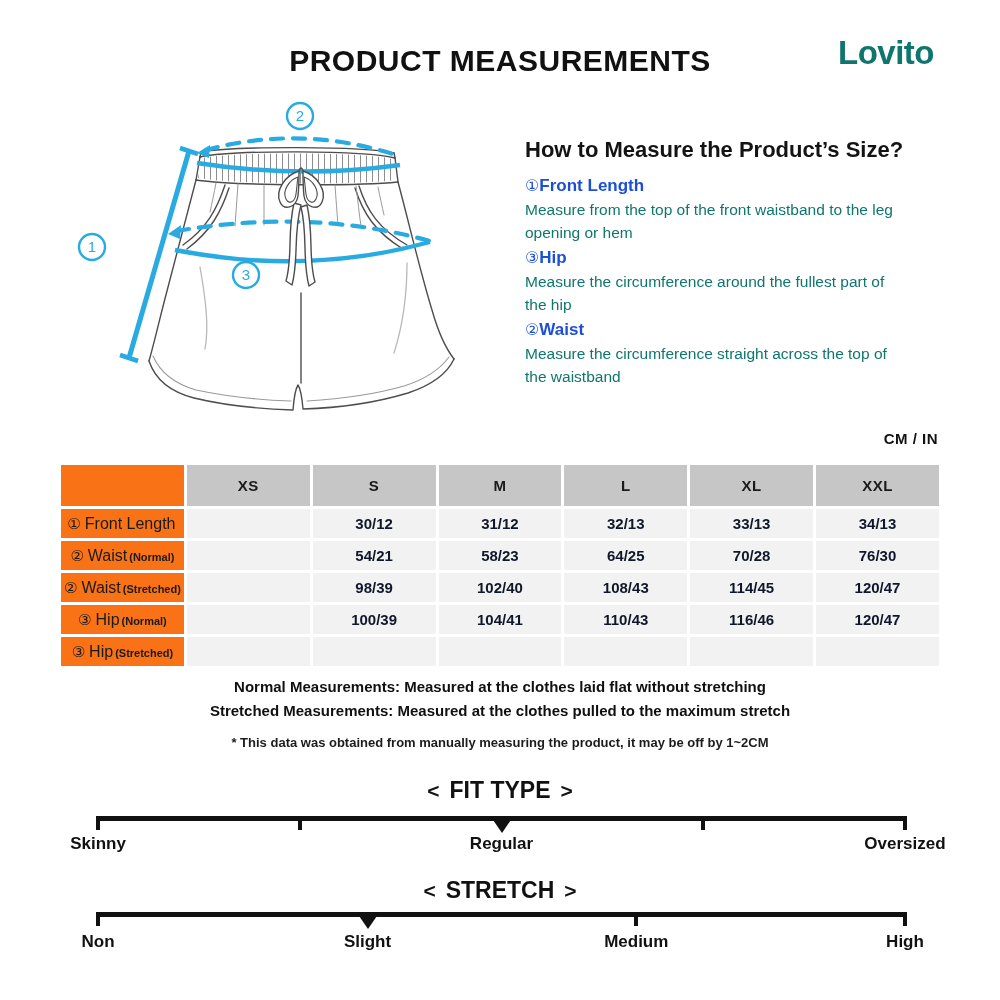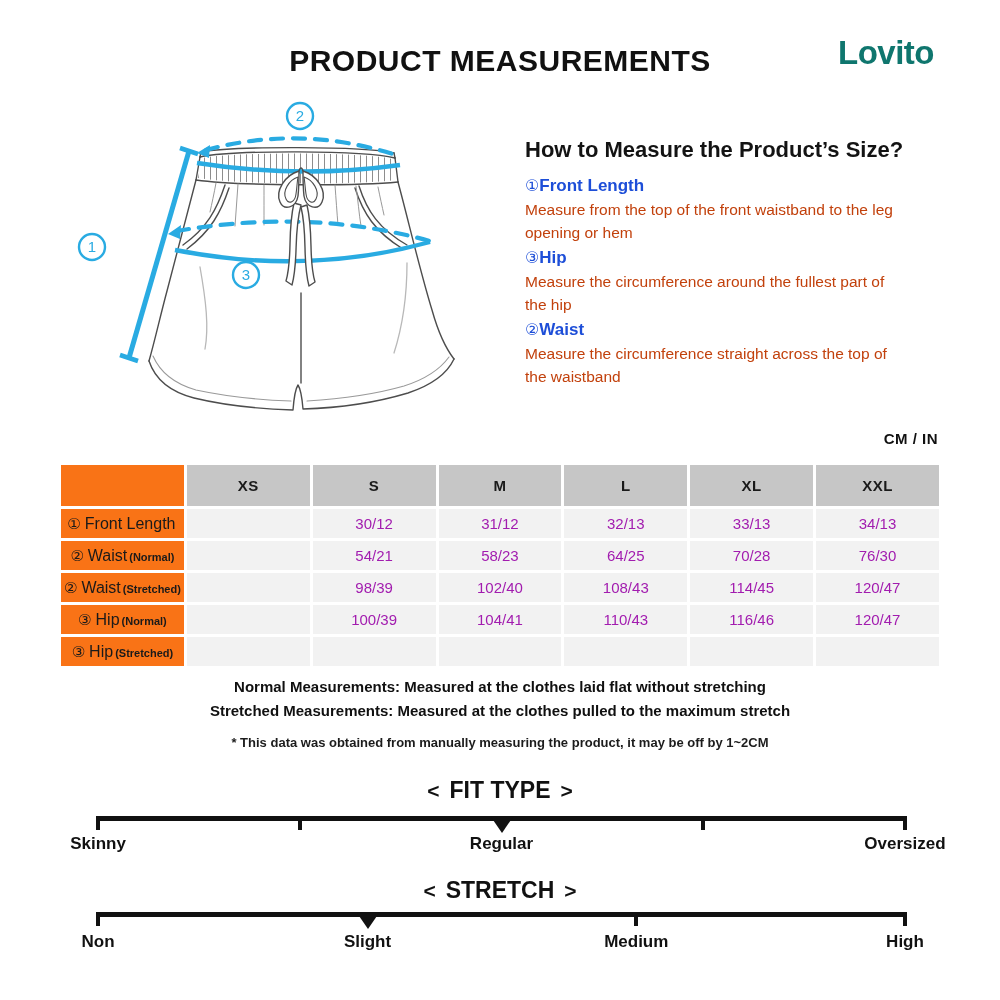--- a/index.html
+++ b/index.html
@@ -14,36 +14,36 @@
   .brand {
     position:absolute; top:34px; right:66px; font-size:33px; font-weight:bold;
     letter-spacing:-0.5px; color:#0f766e;
   }
   .diagram { position:absolute; left:58px; top:95px; }
 
   .howto { position:absolute; left:525px; top:137px; width:435px; }
   .howto-h { font-size:22px; font-weight:bold; margin-bottom:10px; color:#131313; }
   .hlabel { font-size:17px; font-weight:bold; line-height:25px; color:#1d4ed8; }
   .hlabel .hnum { font-weight:normal; font-size:16px; }
-  .hdesc { font-size:15.5px; color:#c2410c; line-height:23px; width:370px; margin-bottom:1px; }
+  .hdesc { font-size:15.5px; color:#0f766e; line-height:23px; width:370px; margin-bottom:1px; }
 
   .cmin { position:absolute; top:430px; right:62px; font-size:15px; font-weight:bold; letter-spacing:0.5px; }
 
   .size-table {
     position:absolute; left:58px; top:462px; width:884px;
     border-collapse:separate; border-spacing:3px; table-layout:fixed;
   }
   .size-table td { padding:0; text-align:center; vertical-align:middle; }
   .size-table tr { height:29px; }
   .size-table tr.head { height:41px; }
   .hc { background:#c6c6c6; font-weight:bold; font-size:15px; letter-spacing:0.5px; color:#1a1a1a; }
   .lc { background:#f97316; text-align:left; padding-left:11px; font-size:16px; color:#1a1a1a; white-space:nowrap; }
   .lc .num { font-size:15px; margin-right:4px; }
   .lc .sub { font-size:11px; font-weight:bold; margin-left:2px; }
-  .dc { background:#f2f2f2; font-weight:normal; font-size:15px; color:#a21caf; }
+  .dc { background:#f2f2f2; font-weight:bold; font-size:15px; color:#0f172a; }
 
   .notes { position:absolute; left:0; right:0; top:675px; text-align:center;
     font-size:15px; font-weight:bold; color:#101010; line-height:23.5px; }
   .disclaimer { position:absolute; left:0; right:0; top:735px; text-align:center;
     font-size:13px; font-weight:bold; color:#1c1c1c; }
 
   .scale-title { position:absolute; left:0; right:0; display:flex; justify-content:center;
     align-items:center; gap:10px; font-size:23px; font-weight:bold; color:#111; }
   .scale-title .bracket { font-size:21px; font-weight:bold; }
   .scale { position:absolute; left:98px; width:807px; height:18px; }

